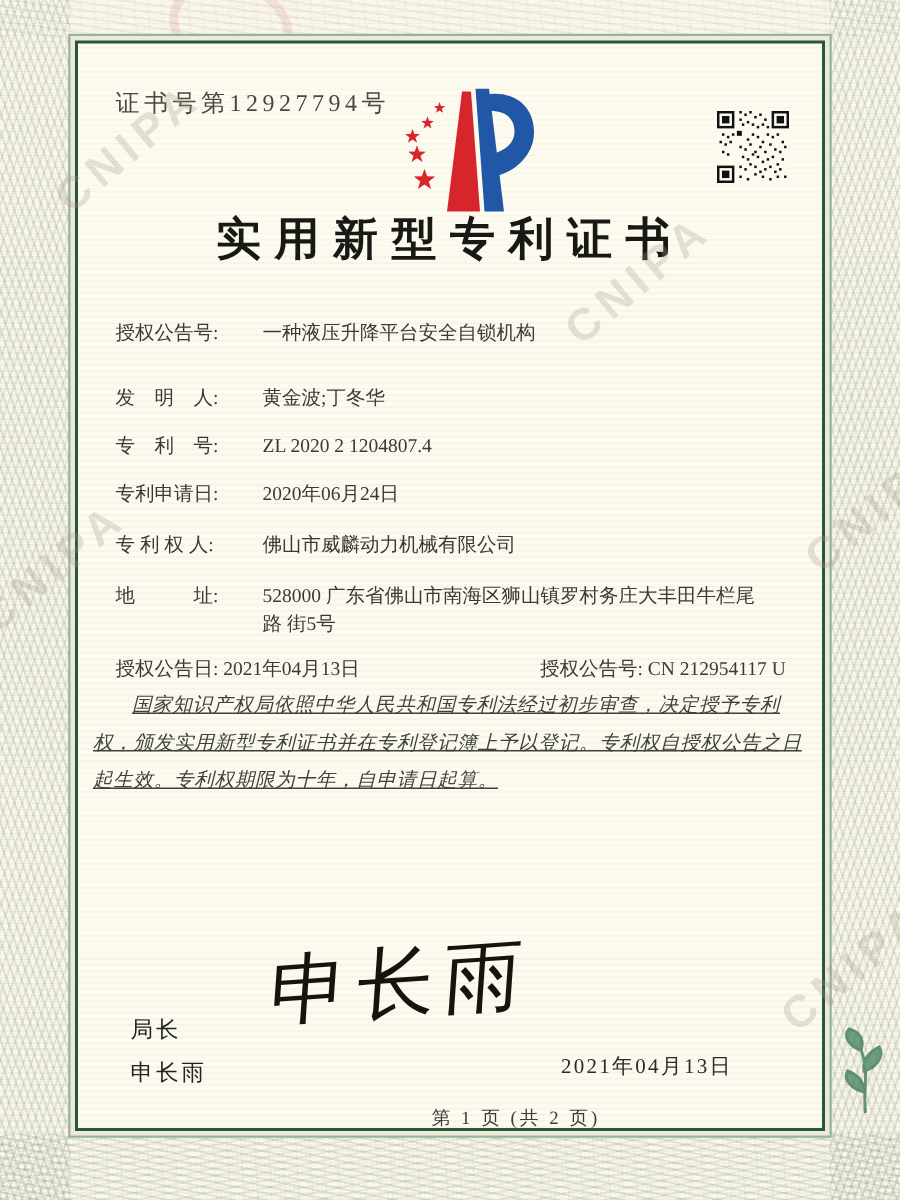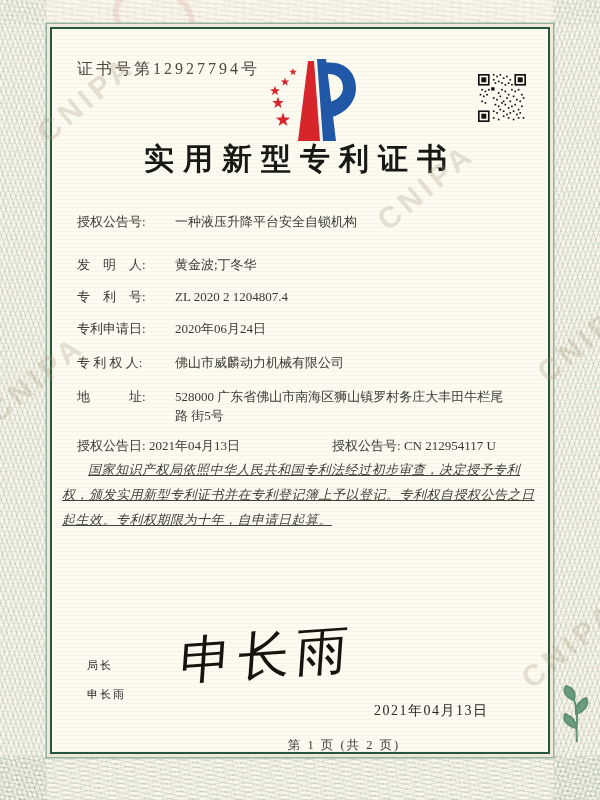--- a/index.html
+++ b/index.html
@@ -62,27 +62,27 @@
   .fields{position:absolute;left:25px;top:183px;width:452px;font-size:13px;color:#3a3a35;}
   .field-row{display:flex;line-height:19px;}
   .field-label{flex:0 0 96px;white-space:nowrap;}
   .field-value{margin-left:2px;}
   .mb-lg{margin-bottom:24px;}
   .mb{margin-bottom:13px;}
   .mb2{margin-bottom:15px;}
   .addr .field-value{max-width:336px;}
   .grant-row{display:flex;line-height:19px;margin-top:11px;}
   .grant-col1{flex:0 0 255px;white-space:nowrap;}
-  .grant-col2{white-space:nowrap;}
+  .grant-col2{white-space:nowrap;margin-left:28px;}
 
   .paras{position:absolute;left:10px;top:428px;width:478px;
     font-size:13px;line-height:25px;color:#41413c;font-style:italic;}
   .paras p{margin:0;text-indent:2em;letter-spacing:0.5px;text-decoration:underline;}
 
-  .officer{position:absolute;left:35px;top:622px;font-size:11px;color:#222;line-height:29px;letter-spacing:2px;}
+  .officer{position:absolute;left:35px;top:644px;font-size:15px;color:#222;line-height:29px;letter-spacing:2px;}
   .signature{
     position:absolute;left:95px;top:592px;width:240px;text-align:center;
     font-family:"DejaVu Sans",sans-serif;
     font-size:52px;color:#15140f;
     transform:rotate(-4deg) skewX(-8deg);letter-spacing:6px;
   }
   .issue-date{position:absolute;left:322px;top:673px;font-size:14px;letter-spacing:1.5px;color:#2a2a26;}
   .page-footer{position:absolute;left:0;top:708px;width:100%;text-align:center;font-size:12.5px;letter-spacing:2px;color:#3c3c37;padding-left:44px;}
   .cont-note{position:absolute;left:0;top:760px;width:100%;text-align:center;font-size:12.5px;letter-spacing:2px;color:#45443c;}
   .floral{position:absolute;left:556px;top:684px;opacity:.8;}

